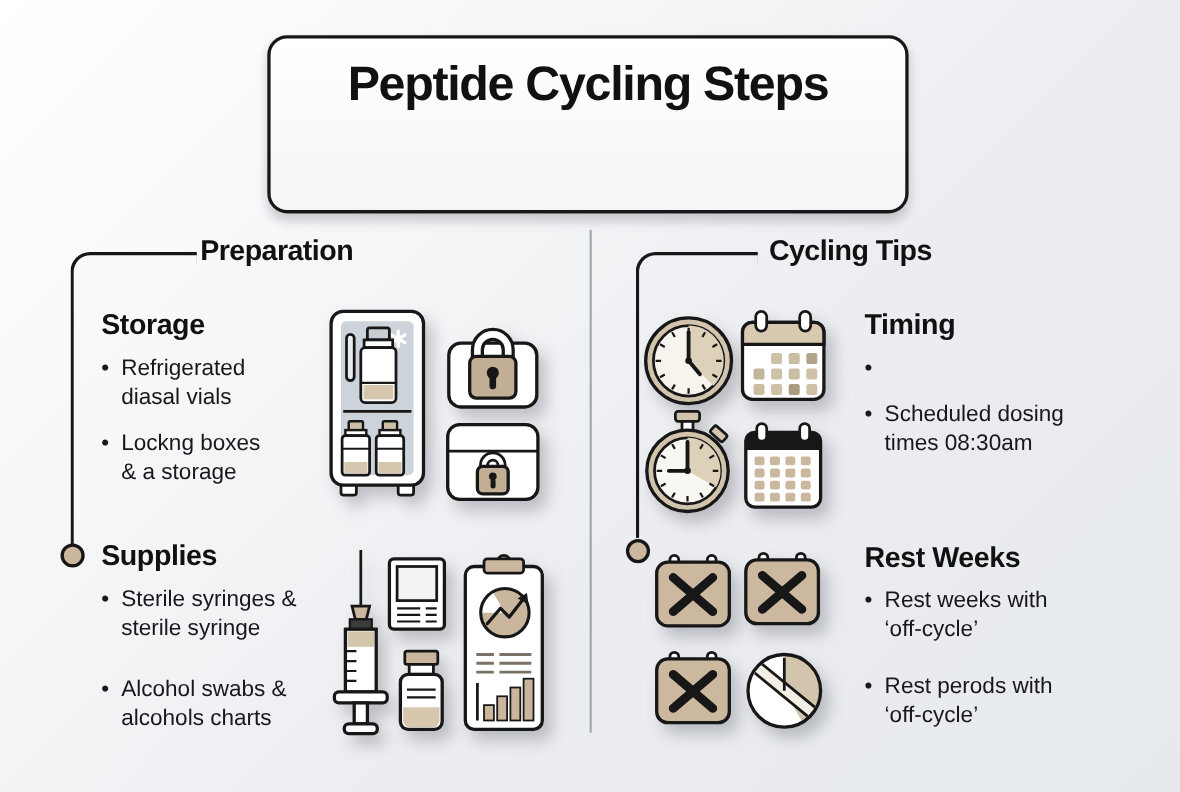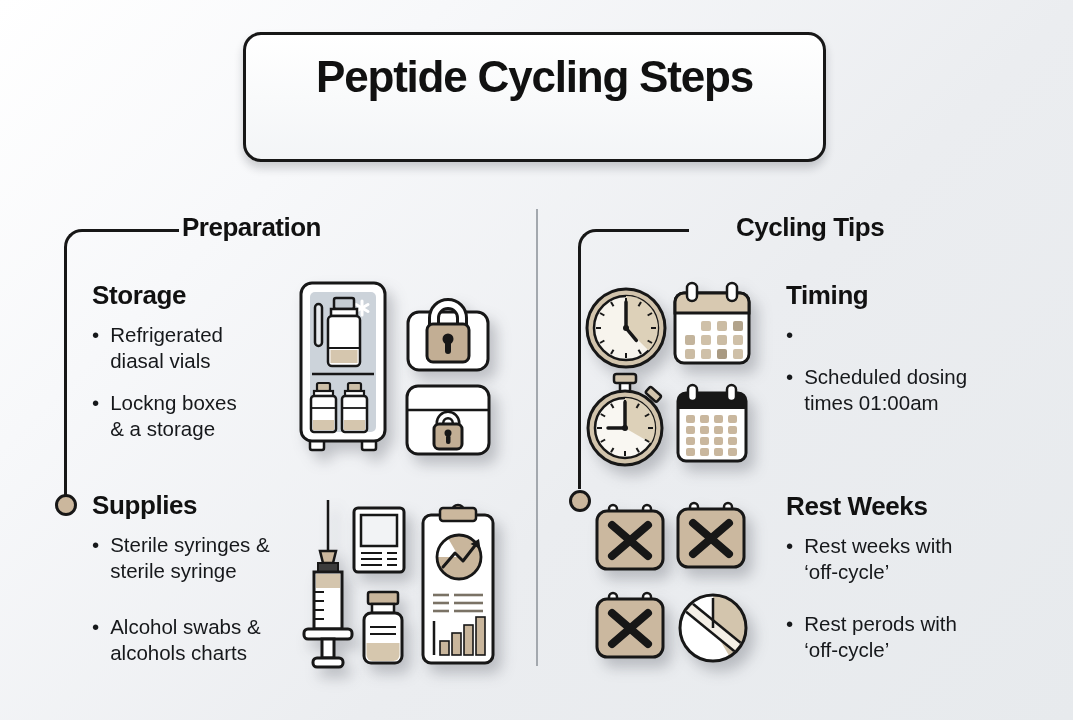--- a/index.html
+++ b/index.html
@@ -3,21 +3,21 @@
 <meta charset="utf-8">
 <style>
   html,body{margin:0;padding:0;}
   #page{
     position:relative; width:1073px; height:720px; overflow:hidden;
     font-family:"Liberation Sans", sans-serif; color:#16181b;
     background:linear-gradient(135deg,#ffffff 0%,#f7f8fa 25%,#ebedf0 60%,#e7eaed 100%);
   }
   
   .title-card{
-    position:absolute; left:243px; top:32px; width:583px; height:130px;
+    position:absolute; left:243px; top:32px; width:583px; height:162px;
     background:linear-gradient(180deg,#ffffff 0%,#f3f5f7 100%);
     border:3px solid #171717; border-radius:18px;
     box-shadow:0 6px 10px rgba(20,25,35,.20);
     text-align:center; box-sizing:border-box;
   }
   .title-card h1{margin:17px 0 0; font-size:44px; letter-spacing:-1.2px; color:#111;}
   .title-card .subtitle{margin-top:5px; font-size:26px; color:#1d1f22;}
   
   .col-head{position:absolute; font-size:26px; font-weight:bold; letter-spacing:-0.5px; color:#111;}
   
@@ -43,21 +43,21 @@
     <h1>Peptide Cycling Steps</h1>
   </div>
 
   <div class="divider"></div>
   <div class="bracket" style="left:64px; top:229px; width:112px; height:270px;"></div>
   <div class="connector-dot" style="left:55px; top:494px;"></div>
   <div class="bracket" style="left:578px; top:229px; width:108px; height:257px;"></div>
   <div class="connector-dot" style="left:569px; top:490px;"></div>
 
   <div class="col-head" style="left:182px; top:212px;">Preparation</div>
-  <div class="col-head" style="left:699px; top:212px;margin-left:37px;">Cycling Tips</div>
+  <div class="col-head" style="left:699px; top:212px;">Cycling Tips</div>
 
   <div class="section" style="left:92px; top:280px; width:215px;">
     <div class="section-head">Storage</div>
     <div class="bullet-row mt-a">
       <span class="bullet-mark">•</span>
       <span class="bullet-text">Refrigerated
 diasal vials</span>
     </div>
     <div class="bullet-row mt-b">
       <span class="bullet-mark">•</span>
@@ -81,21 +81,21 @@
   </div>
 
   <div class="section" style="left:786px; top:280px; width:225px;">
     <div class="section-head">Timing</div>
     <div class="bullet-row mt-a">
       <span class="bullet-mark">•</span>
     </div>
     <div class="bullet-row mt-b">
       <span class="bullet-mark">•</span>
       <span class="bullet-text">Scheduled dosing
-times 01:00am</span>
+times 08:30am</span>
     </div>
   </div>
 
   <div class="section" style="left:786px; top:491px; width:240px;">
     <div class="section-head">Rest Weeks</div>
     <div class="bullet-row mt-a">
       <span class="bullet-mark">•</span>
       <span class="bullet-text">Rest weeks with
 ‘off-cycle’</span>
     </div>

